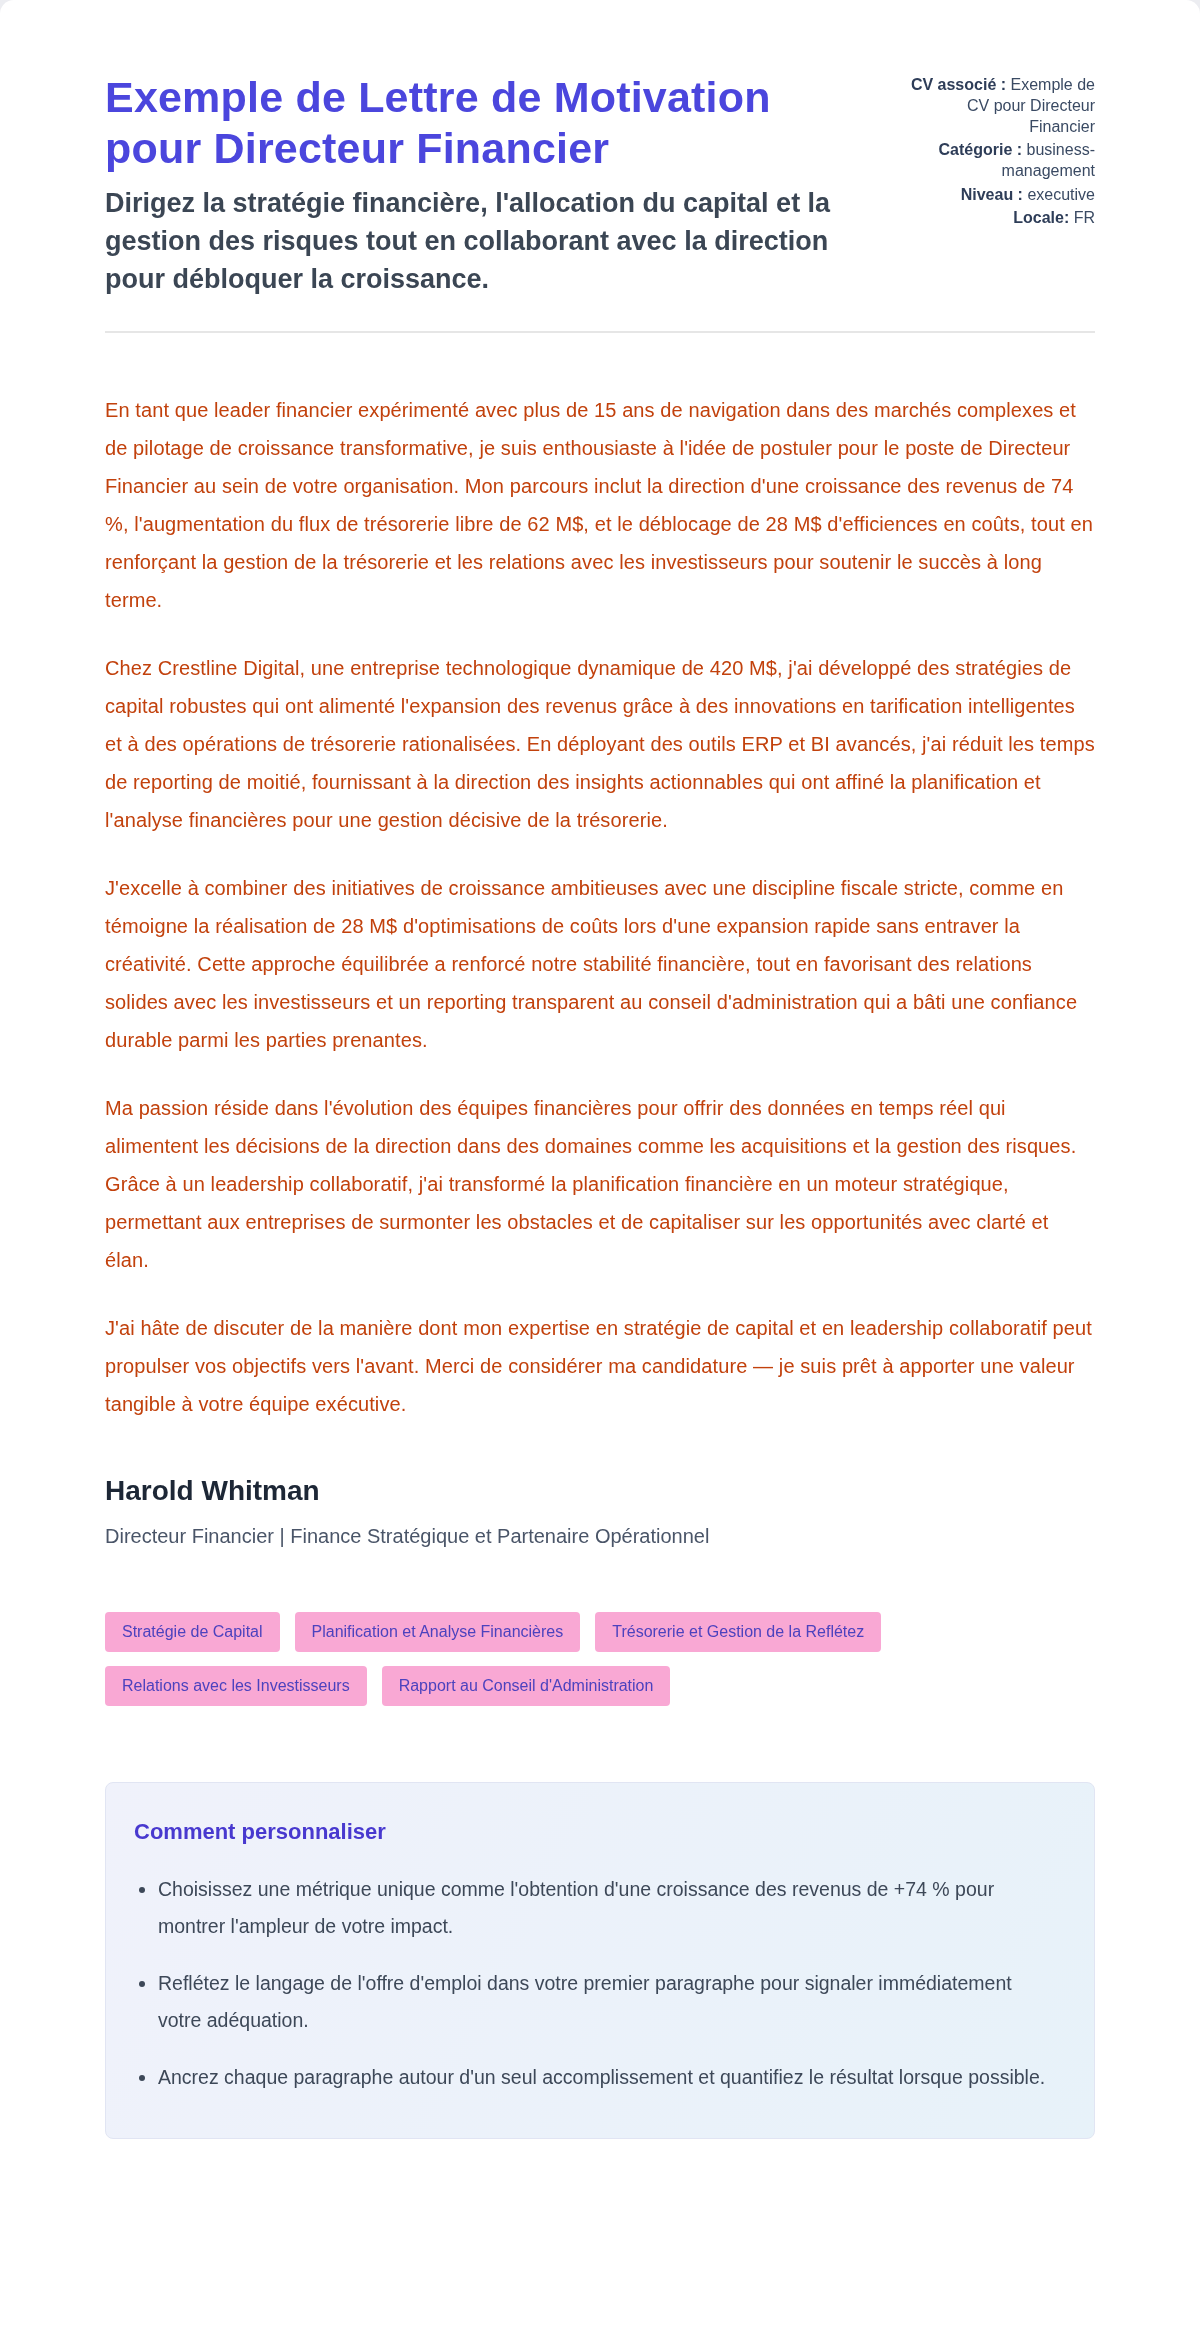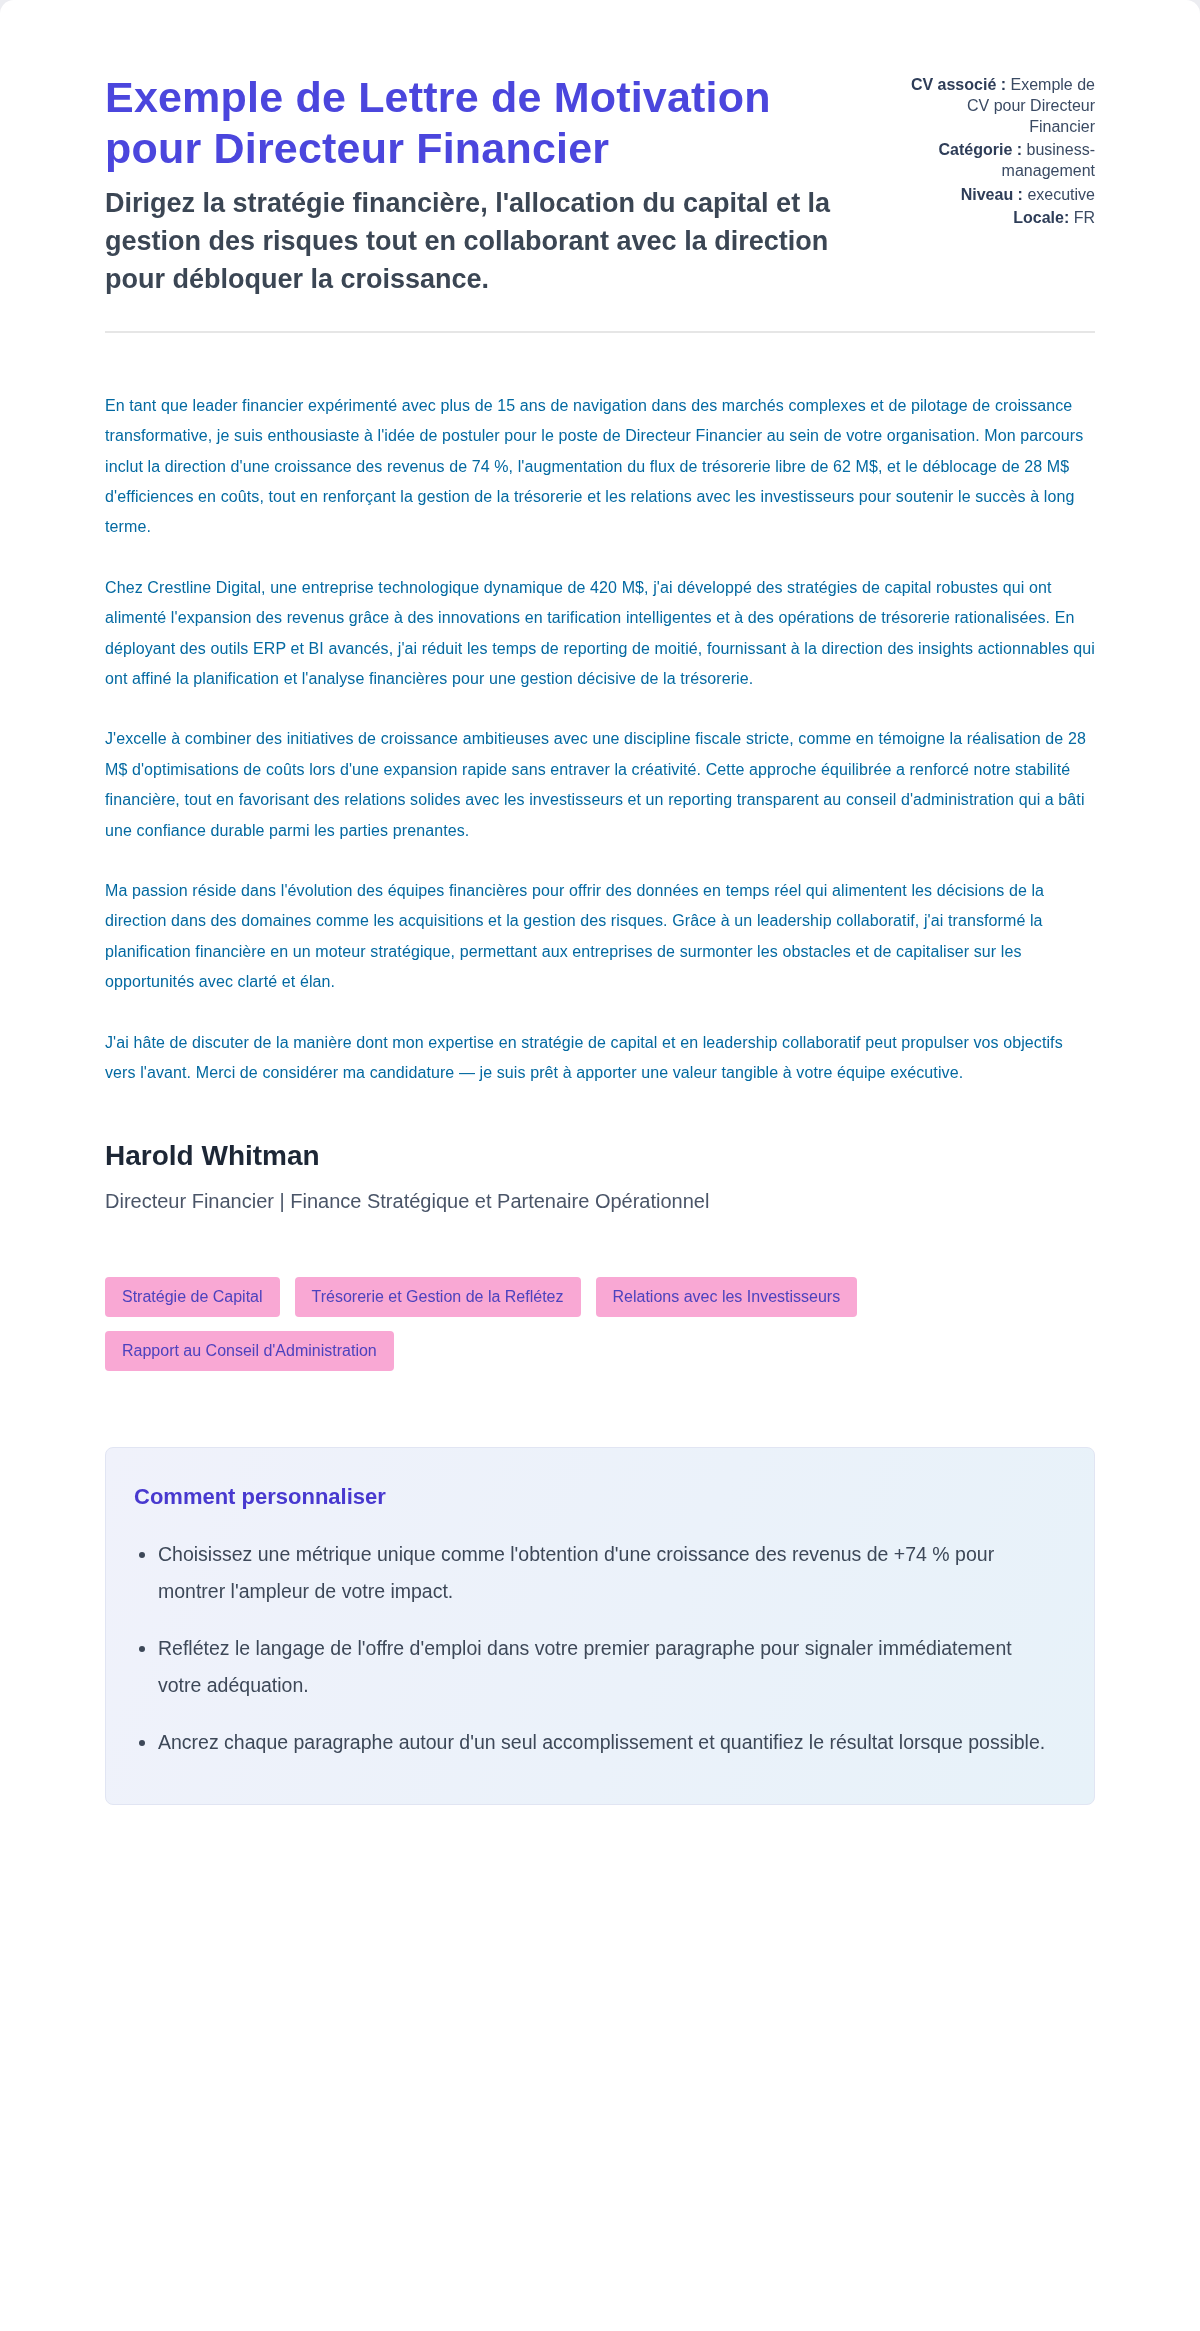--- a/index.html
+++ b/index.html
@@ -60,23 +60,23 @@
   
   .letter { margin-top: 58px; }
   .greeting {
     margin: 0 0 26px 0;
     font-size: 21px;
     font-weight: bold;
     color: #4439cd;
   }
   .letter p.body-par {
     margin: 0 0 30px 0;
-    font-size: 16px;
+    font-size: 20px;
     line-height: 1.9;
-    color: #0369a1;
+    color: #c2410c;
     letter-spacing: 0.1px;
   }
   .sig-name {
     margin: 52px 0 0 0;
     font-size: 28px;
     font-weight: bold;
     color: #1d2736;
   }
   .sig-title {
     margin: 18px 0 0 0;
@@ -165,20 +165,21 @@
     <p class="body-par">Chez Crestline Digital, une entreprise technologique dynamique de 420 M$, j'ai développé des stratégies de capital robustes qui ont alimenté l'expansion des revenus grâce à des innovations en tarification intelligentes et à des opérations de trésorerie rationalisées. En déployant des outils ERP et BI avancés, j'ai réduit les temps de reporting de moitié, fournissant à la direction des insights actionnables qui ont affiné la planification et l'analyse financières pour une gestion décisive de la trésorerie.</p>
     <p class="body-par">J'excelle à combiner des initiatives de croissance ambitieuses avec une discipline fiscale stricte, comme en témoigne la réalisation de 28 M$ d'optimisations de coûts lors d'une expansion rapide sans entraver la créativité. Cette approche équilibrée a renforcé notre stabilité financière, tout en favorisant des relations solides avec les investisseurs et un reporting transparent au conseil d'administration qui a bâti une confiance durable parmi les parties prenantes.</p>
     <p class="body-par">Ma passion réside dans l'évolution des équipes financières pour offrir des données en temps réel qui alimentent les décisions de la direction dans des domaines comme les acquisitions et la gestion des risques. Grâce à un leadership collaboratif, j'ai transformé la planification financière en un moteur stratégique, permettant aux entreprises de surmonter les obstacles et de capitaliser sur les opportunités avec clarté et élan.</p>
     <p class="body-par">J'ai hâte de discuter de la manière dont mon expertise en stratégie de capital et en leadership collaboratif peut propulser vos objectifs vers l'avant. Merci de considérer ma candidature — je suis prêt à apporter une valeur tangible à votre équipe exécutive.</p>
     <p class="sig-name">Harold Whitman</p>
     <p class="sig-title">Directeur Financier | Finance Stratégique et Partenaire Opérationnel</p>
   </div>
 
   <div class="tags">
     <span class="tag">Stratégie de Capital</span>
+    <span class="tag">Planification et Analyse Financières</span>
     <span class="tag">Trésorerie et Gestion de la Reflétez</span>
     <span class="tag">Relations avec les Investisseurs</span>
     <span class="tag">Rapport au Conseil d'Administration</span>
   </div>
 
   <div class="tips">
     <h3 class="tips-title">Comment personnaliser</h3>
     <ul>
       <li>Choisissez une métrique unique comme l'obtention d'une croissance des revenus de +74 % pour montrer l'ampleur de votre impact.</li>
       <li>Reflétez le langage de l'offre d'emploi dans votre premier paragraphe pour signaler immédiatement votre adéquation.</li>

